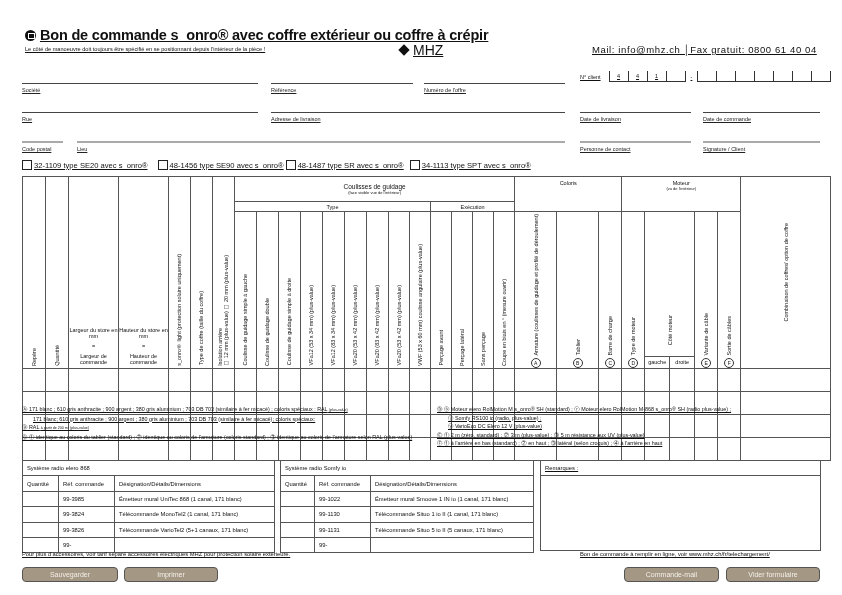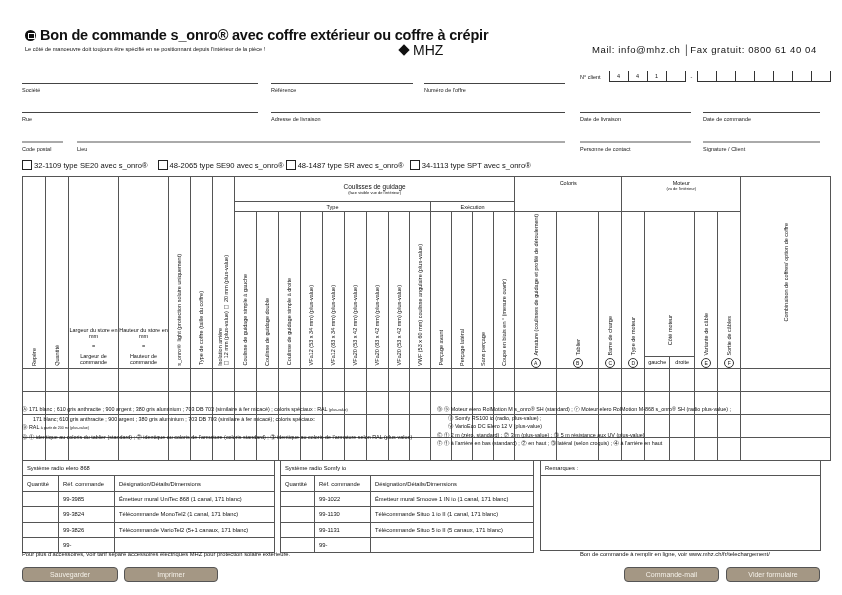--- a/index.html
+++ b/index.html
@@ -1,17 +1,17 @@
 <!DOCTYPE html>
 <html><head>
 <meta charset="utf-8">
 <style>
   html,body{margin:0;padding:0;background:#fff;}
   body{width:842px;height:595px;position:relative;overflow:hidden;font-family:"Liberation Sans",sans-serif;color:#111;}
-  .abs{position:absolute;}
+  .abs{position:absolute;text-decoration:underline;}
   .title{left:25px;top:27px;font-size:14.5px;font-weight:bold;white-space:nowrap;letter-spacing:-0.2px;display:flex;align-items:center;}
   .logo-dot{width:11px;height:11px;border-radius:50%;background:#111;display:inline-block;margin-right:4px;position:relative;}
   .logo-dot::after{content:"";position:absolute;left:3px;top:3.5px;width:5px;height:4px;border:1px solid #fff;}
   .subtitle{left:25px;top:46px;font-size:5.6px;white-space:nowrap;}
   .brand{left:400px;top:42px;font-size:14px;display:flex;align-items:center;}
   .brand .dia{width:8px;height:8px;background:#111;transform:rotate(45deg);display:inline-block;margin-right:5px;}
   .contact{left:592px;top:44px;font-size:9.5px;white-space:nowrap;letter-spacing:0.6px;}
   .flabel{font-size:5.5px;color:#222;white-space:nowrap;}
   .fline{border-top:1px solid #444;height:0;}
   .fline.light{border-top:2px solid #aaa;}
@@ -97,21 +97,21 @@
 <div class="abs fline light" style="left:703px;top:141px;width:117px"></div>
 <div class="abs flabel" style="left:703px;top:146px">Signature / Client</div>
 
 <div class="abs typechecks">
   <label class="chk">
       <span class="box"></span>
       <span>32-1109 type SE20 avec s_onro®</span>
     </label>
   <label class="chk" style="margin-left:4px">
       <span class="box"></span>
-      <span>48-2065 type SE90 avec s_onro®</span>
+      <span>48-1456 type SE90 avec s_onro®</span>
     </label>
   <label class="chk" style="margin-left:-4px">
       <span class="box"></span>
       <span>48-1487 type SR avec s_onro®</span>
     </label>
   <label class="chk">
       <span class="box"></span>
       <span>34-1113 type SPT avec s_onro®</span>
     </label>
 </div>

